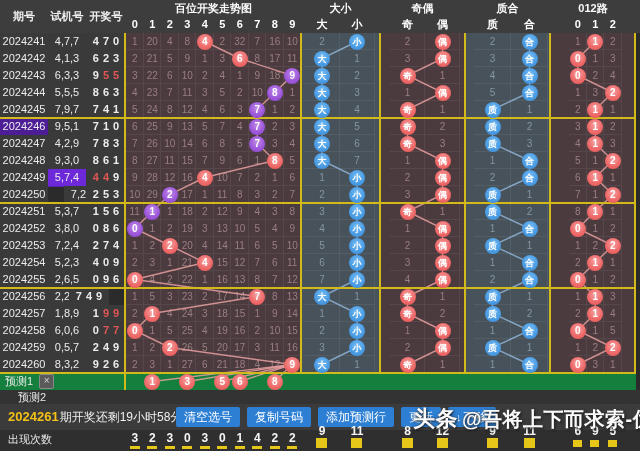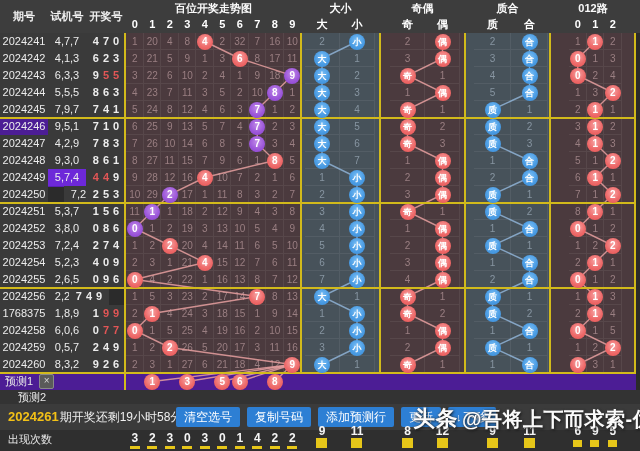--- a/index.html
+++ b/index.html
@@ -480,21 +480,21 @@
         <div class="cell miss-gray" style="left: 339.5px; width: 35px;">1</div>
         <div class="cell miss-maroon" style="left: 390px; width: 35px;"></div>
         <div class="cell miss-maroon" style="left: 425px; width: 35px;">1</div>
         <div class="cell miss-gray" style="left: 474px; width: 37px;"></div>
         <div class="cell miss-gray" style="left: 511px; width: 37px;">1</div>
         <div class="cell miss-maroon" style="left: 569px; width: 17.5px;">1</div>
         <div class="cell miss-maroon" style="left: 586.5px; width: 17.5px;"></div>
         <div class="cell miss-maroon" style="left: 604px; width: 17.5px;">3</div>
       </div>
       <div class="abs" style="left: 0px; top: 305px; width: 636px; height: 17px;">
-        <div class="leftcell" style="left: 0px; width: 48px; background: rgb(58, 58, 58);">1768375</div>
+        <div class="leftcell" style="left: 0px; width: 48px; background: rgb(58, 58, 58);">2024257</div>
         <div class="leftcell" style="left: 48px; width: 38px; background: rgb(58, 58, 58);">1,8,9</div>
         <div class="leftcell" style="left: 86px; width: 40px; background: rgb(58, 58, 58);"><span class="res-digit">1</span><span class="res-digit res-red">9</span><span class="res-digit res-red">9</span></div>
         <div class="cell miss-maroon" style="left: 126px; width: 17.5px;">2</div>
         <div class="cell miss-maroon" style="left: 143.5px; width: 17.5px;"></div>
         <div class="cell miss-maroon" style="left: 161px; width: 17.5px;">4</div>
         <div class="cell miss-maroon" style="left: 178.5px; width: 17.5px;">24</div>
         <div class="cell miss-maroon" style="left: 196px; width: 17.5px;">3</div>
         <div class="cell miss-maroon" style="left: 213.5px; width: 17.5px;">18</div>
         <div class="cell miss-maroon" style="left: 231px; width: 17.5px;">15</div>
         <div class="cell miss-maroon" style="left: 248.5px; width: 17.5px;">1</div>
@@ -575,21 +575,21 @@
         <div class="cell miss-gray" style="left: 304.5px; width: 35px;"></div>
         <div class="cell miss-gray" style="left: 339.5px; width: 35px;">1</div>
         <div class="cell miss-maroon" style="left: 390px; width: 35px;"></div>
         <div class="cell miss-maroon" style="left: 425px; width: 35px;">1</div>
         <div class="cell miss-gray" style="left: 474px; width: 37px;">1</div>
         <div class="cell miss-gray" style="left: 511px; width: 37px;"></div>
         <div class="cell miss-maroon" style="left: 569px; width: 17.5px;"></div>
         <div class="cell miss-maroon" style="left: 586.5px; width: 17.5px;">3</div>
         <div class="cell miss-maroon" style="left: 604px; width: 17.5px;">1</div>
       </div>
-      <div class="abs" style="left: 0px; top: 373px; width: 636px; height: 17px; background: #4c1d95;">
+      <div class="abs" style="left: 0px; top: 373px; width: 636px; height: 17px; background: #15803d;">
         <div class="pred-label" style="left: 5px;"><span>预测1</span><span id="pred-close">×</span></div>
       </div>
       <div class="abs" style="left: 0px; top: 390px; width: 640px; height: 14px; background: rgb(51, 51, 51);">
         <div class="pred-label" style="left: 18px; height: 14px; line-height: 14px;">预测2</div>
       </div>
     </div>
   <svg id="lines" width="640" height="451">
       <polyline points="204.75,41.5 239.75,58.5 292.25,75.5 274.75,92.5 257.25,109.5 257.25,126.5 257.25,143.5 274.75,160.5 204.75,177.5 169.75,194.5 152.25,211.5 134.75,228.5 169.75,245.5 204.75,262.5 134.75,279.5 257.25,296.5 152.25,313.5 134.75,330.5 169.75,347.5 292.25,364.5" fill="none" stroke="#e7a0a0" stroke-width="1.4" stroke-opacity="0.85"></polyline>
       <polyline points="292.25,364.5 152.25,381.5" fill="none" stroke="#e7a0a0" stroke-width="1.4" stroke-opacity="0.85"></polyline>
       <polyline points="292.25,364.5 187.25,381.5" fill="none" stroke="#e7a0a0" stroke-width="1.4" stroke-opacity="0.85"></polyline>

